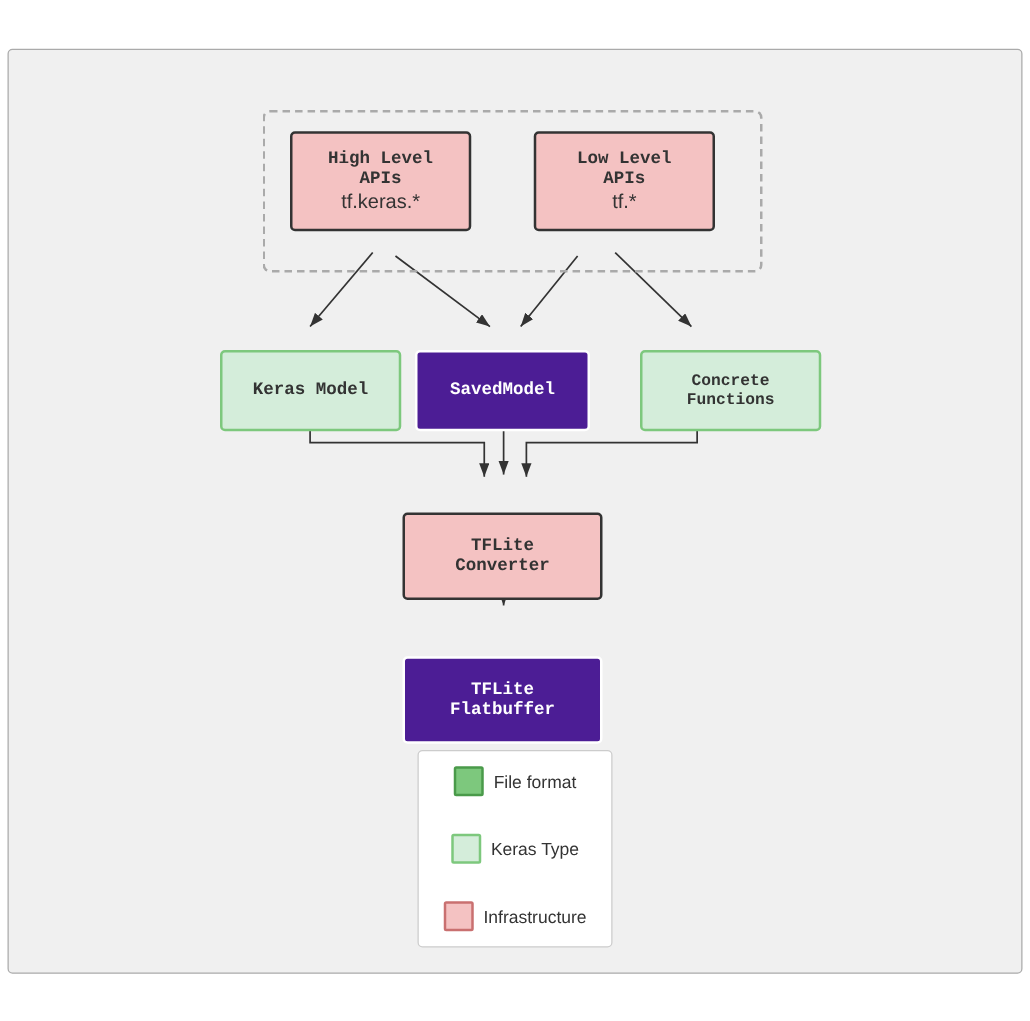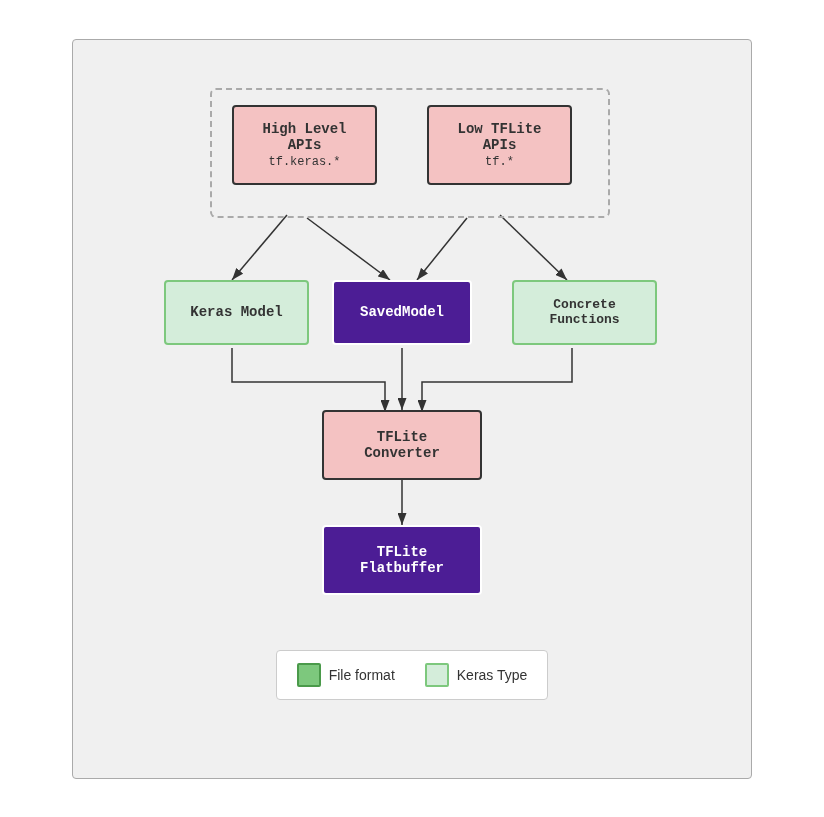--- a/index.html
+++ b/index.html
@@ -7,21 +7,21 @@
       width: 824px;
       height: 817px;
       background: #ffffff;
       display: flex;
       align-items: center;
       justify-content: center;
       font-family: 'Courier New', Courier, monospace;
     }
 
     .outer-container {
-      width: 680px;
+      width: 812px;
       height: 740px;
       background: #f0f0f0;
       border: 1.5px solid #aaaaaa;
       border-radius: 4px;
       display: flex;
       flex-direction: column;
       align-items: center;
       padding: 30px 20px 20px 20px;
       position: relative;
     }
@@ -38,37 +38,38 @@
       color: #fff;
     }
 
     .box-light-green {
       background: #d4edda;
       border-color: #7dc87d;
       color: #333;
     }
 
     .box-subtitle {
-      font-size: 12px;
+      font-size: 16px;
       font-weight: normal;
-      font-family: Liberation Mono, monospace;
+      font-family: Liberation Sans, sans-serif;
       margin-top: 2px;
     }
 
     
     .arrows-svg {
       position: absolute;
       top: 0; left: 0;
       width: 100%;
       height: 100%;
       pointer-events: none;
     }
 
     .legend {
       display: flex;
+      flex-direction: column;
       align-items: center;
       gap: 30px;
       margin-top: 20px;
       padding: 12px 20px;
       background: #ffffff;
       border: 1.5px solid #cccccc;
       border-radius: 4px;
     }
 
     .legend-item {
@@ -161,25 +162,25 @@
       border-radius: 6px;
       background: transparent;
     "></div>
 
     <div class="abs-box box-pink" style="top: 35px; left: 100px; width: 145px; height: 80px;">
       <span>High Level APIs</span>
       <span class="box-subtitle">tf.keras.*</span>
     </div>
 
     <div class="abs-box box-pink" style="top: 35px; left: 295px; width: 145px; height: 80px;">
-      <span>Low TFLite APIs</span>
+      <span>Low Level APIs</span>
       <span class="box-subtitle">tf.*</span>
     </div>
 
-    <div class="abs-box box-light-green" style="top: 210px; left: 32px; width: 145px; height: 65px; border-color: #7dc87d; background: #d4edda; color: #333;">
+    <div class="abs-box box-light-green" style="top: 210px; left: 44px; width: 145px; height: 65px; border-color: #7dc87d; background: #d4edda; color: #333;">
       <span>Keras Model</span>
     </div>
 
     <div class="abs-box box-green" style="top: 210px; left: 200px; width: 140px; height: 65px;">
       <span>SavedModel</span>
     </div>
 
     <div class="abs-box box-pink" style="top: 340px; left: 190px; width: 160px; height: 70px;">
       <span>TFLite Converter</span>
     </div>
@@ -195,14 +196,18 @@
 
   <div class="legend">
     <div class="legend-item">
       <div class="legend-swatch swatch-green"></div>
       <span>File format</span>
     </div>
     <div class="legend-item">
       <div class="legend-swatch swatch-light-green"></div>
       <span>Keras Type</span>
     </div>
+    <div class="legend-item">
+      <div class="legend-swatch swatch-pink"></div>
+      <span>Infrastructure</span>
+    </div>
   </div>
 </div>
 
 </body></html>

